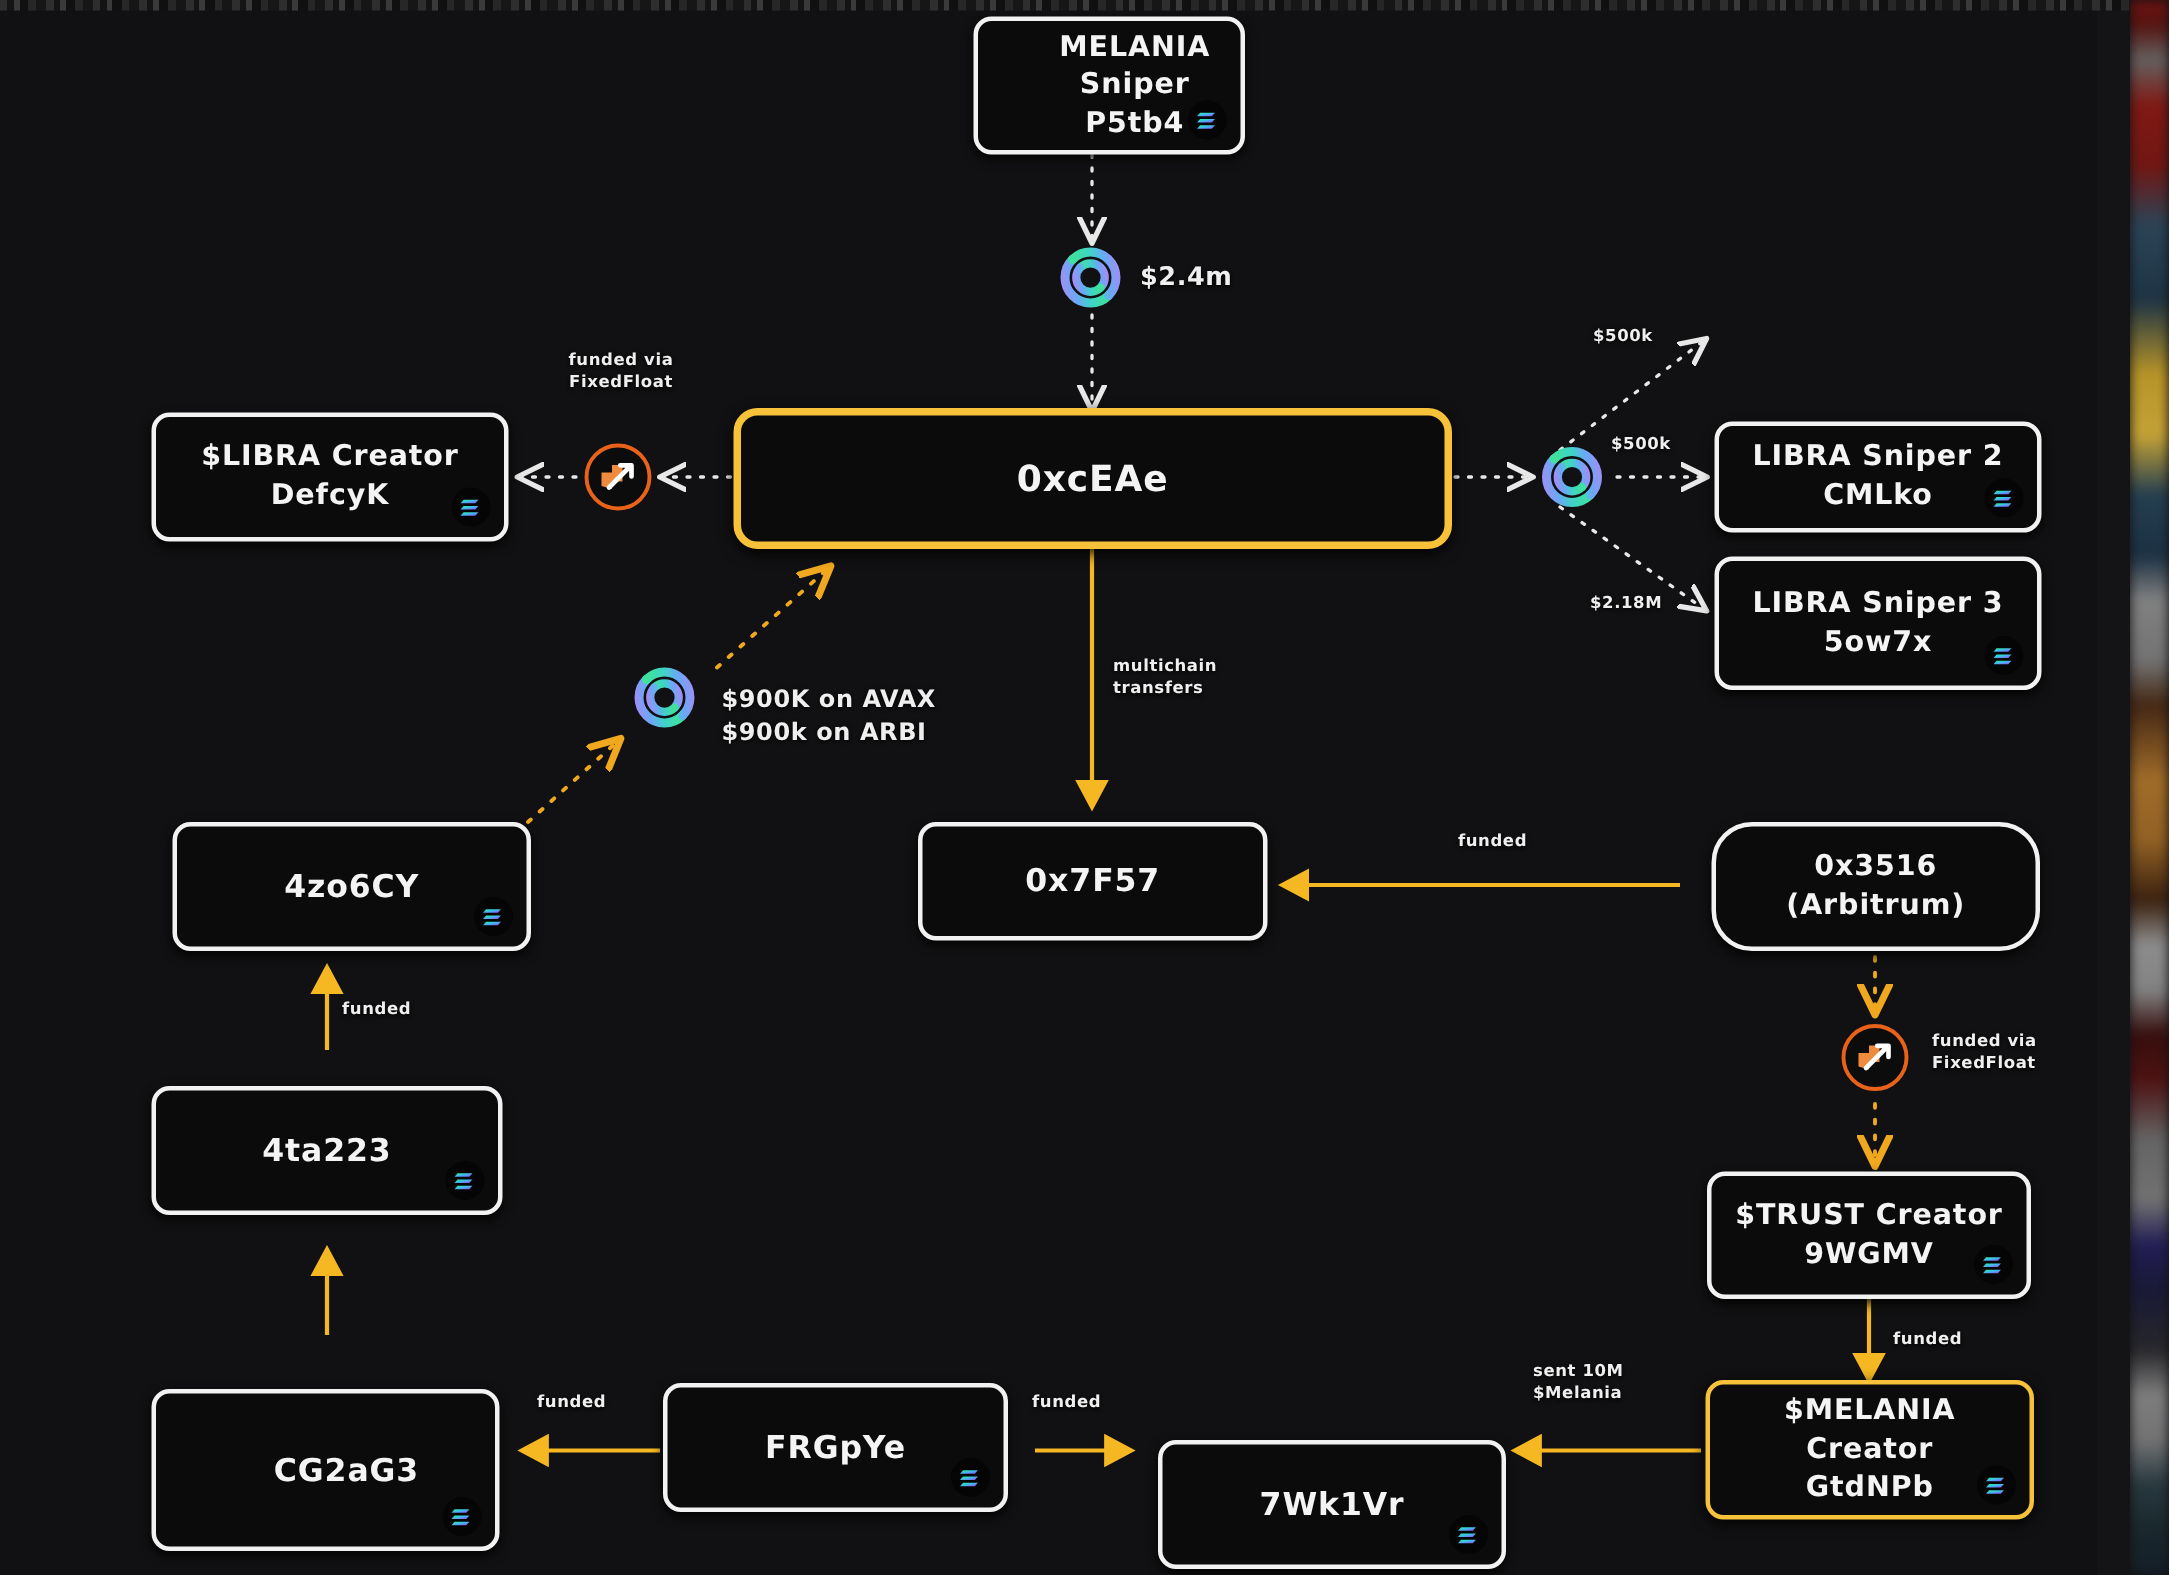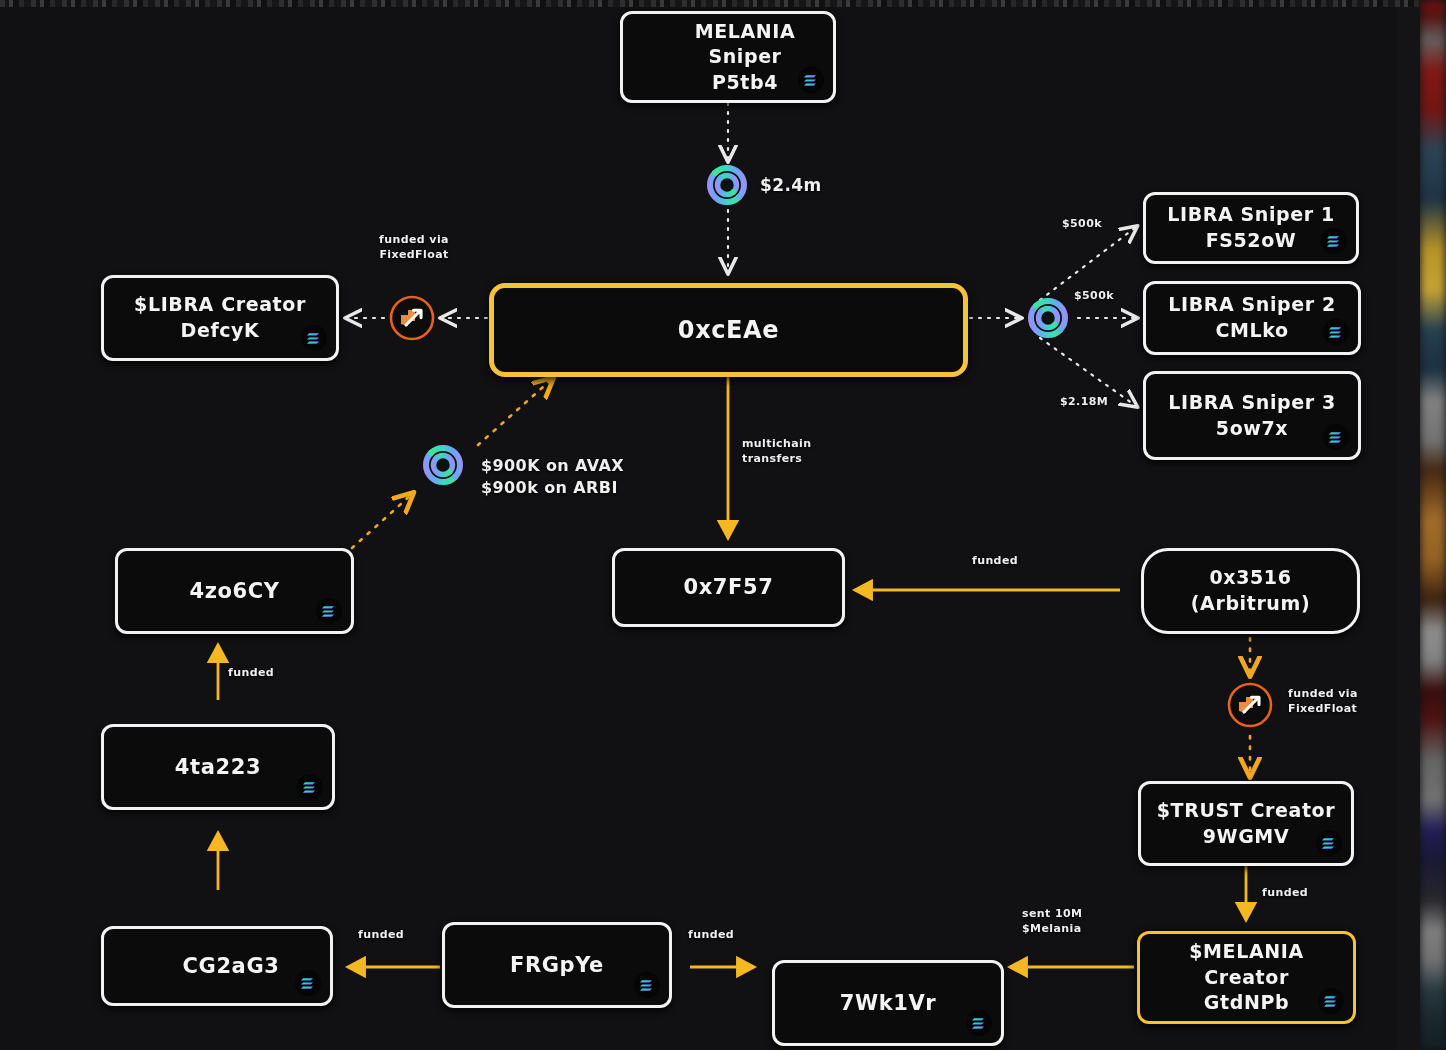--- a/index.html
+++ b/index.html
@@ -51,21 +51,21 @@
 
   .node {
     position: absolute;
     background: #0b0b0c;
     border: 3px solid #f2f2f2;
     border-radius: 12px;
     display: flex; align-items: center; justify-content: center;
     z-index: 10;
     box-shadow: 0 3px 7px rgba(0,0,0,0.85);
   }
-  .node.hl { border-color: #f8c13a; box-shadow: 0 3px 9px rgba(0,0,0,0.85); margin-top: 11px; }
+  .node.hl { border-color: #f8c13a; box-shadow: 0 3px 9px rgba(0,0,0,0.85); }
   .node .label {
     color: #f4f4f4;
     font-family: "DejaVu Sans", sans-serif;
     font-size: 19px;
     font-weight: 700;
     letter-spacing: 0.6px;
     text-align: center;
     line-height: 1.35;
     white-space: pre-line;
     padding: 0 14px;
@@ -202,21 +202,21 @@
   </div>
 
   <div class="ff-icon" style="left:1226px; top:681px;">
     <svg viewBox="0 0 48 48" width="48" height="48">
       <circle cx="24" cy="24" r="21" fill="#0c0c0c" stroke="#e8621a" stroke-width="2.6"></circle>
       <path d="M13 30 L13 21 L20 21 L20 16 L27 16 L27 27 L20 27 L20 32 Z" fill="#f08a3c"></path>
       <path d="M18 31 L32 17 M25.5 16.2 L33 16.2 L33 23.6" fill="none" stroke="#ffffff" stroke-width="3.1" stroke-linecap="round" stroke-linejoin="round"></path>
     </svg>
   </div>
 
-  <div class="node" style="left:620px; top:11px; width:216px; height:92px;padding-left:34px;">
+  <div class="node" style="left:649px; top:11px; width:181px; height:92px;padding-left:34px;">
     <span class="label">MELANIA Sniper
 P5tb4</span>
     <span class="sol">
       <svg viewBox="0 0 20 20" width="17" height="17">
           <g fill="url(#solg)">
         <path d="M3.6 13.6h11.6l-2.4 2.6H1.2z"></path>
             <path d="M3.6 8.7h11.6l-2.4 2.6H1.2z"></path>
             <path d="M3.6 3.8h11.6l-2.4 2.6H1.2z"></path>
       </g>
         </svg>
@@ -234,33 +234,20 @@
             <path d="M3.6 3.8h11.6l-2.4 2.6H1.2z"></path>
       </g>
         </svg>
     </span>
   </div>
 
   <div class="node hl" style="left:489px; top:272px; width:479px; height:94px; border-width:5px; border-radius:16px;">
     <span class="label" style="font-size:24px;">0xcEAe</span>
   </div>
 
-  <div class="node" style="left:1143px; top:192px; width:216px; height:72px;">
-    <span class="label">LIBRA Sniper 1
-FS52oW</span>
-    <span class="sol">
-      <svg viewBox="0 0 20 20" width="17" height="17">
-          <g fill="url(#solg)">
-        <path d="M3.6 13.6h11.6l-2.4 2.6H1.2z"></path>
-            <path d="M3.6 8.7h11.6l-2.4 2.6H1.2z"></path>
-            <path d="M3.6 3.8h11.6l-2.4 2.6H1.2z"></path>
-      </g>
-        </svg>
-    </span>
-  </div>
 
   <div class="node" style="left:1143px; top:281px; width:218px; height:74px;">
     <span class="label">LIBRA Sniper 2
 CMLko</span>
     <span class="sol">
       <svg viewBox="0 0 20 20" width="17" height="17">
           <g fill="url(#solg)">
         <path d="M3.6 13.6h11.6l-2.4 2.6H1.2z"></path>
             <path d="M3.6 8.7h11.6l-2.4 2.6H1.2z"></path>
             <path d="M3.6 3.8h11.6l-2.4 2.6H1.2z"></path>
@@ -325,21 +312,21 @@
       <svg viewBox="0 0 20 20" width="17" height="17">
           <g fill="url(#solg)">
         <path d="M3.6 13.6h11.6l-2.4 2.6H1.2z"></path>
             <path d="M3.6 8.7h11.6l-2.4 2.6H1.2z"></path>
             <path d="M3.6 3.8h11.6l-2.4 2.6H1.2z"></path>
       </g>
         </svg>
     </span>
   </div>
 
-  <div class="node" style="left:101px; top:926px; width:232px; height:80px;padding-left:28px;">
+  <div class="node" style="left:101px; top:926px; width:232px; height:108px;padding-left:28px;">
     <span class="label" style="font-size:21px;">CG2aG3</span>
     <span class="sol">
       <svg viewBox="0 0 20 20" width="17" height="17">
           <g fill="url(#solg)">
         <path d="M3.6 13.6h11.6l-2.4 2.6H1.2z"></path>
             <path d="M3.6 8.7h11.6l-2.4 2.6H1.2z"></path>
             <path d="M3.6 3.8h11.6l-2.4 2.6H1.2z"></path>
       </g>
         </svg>
     </span>

